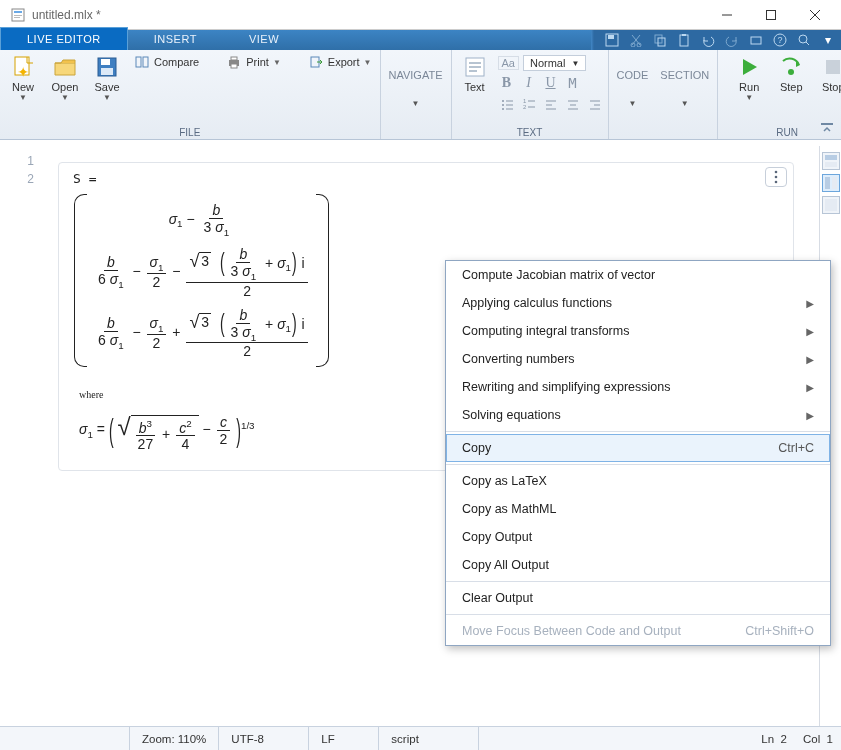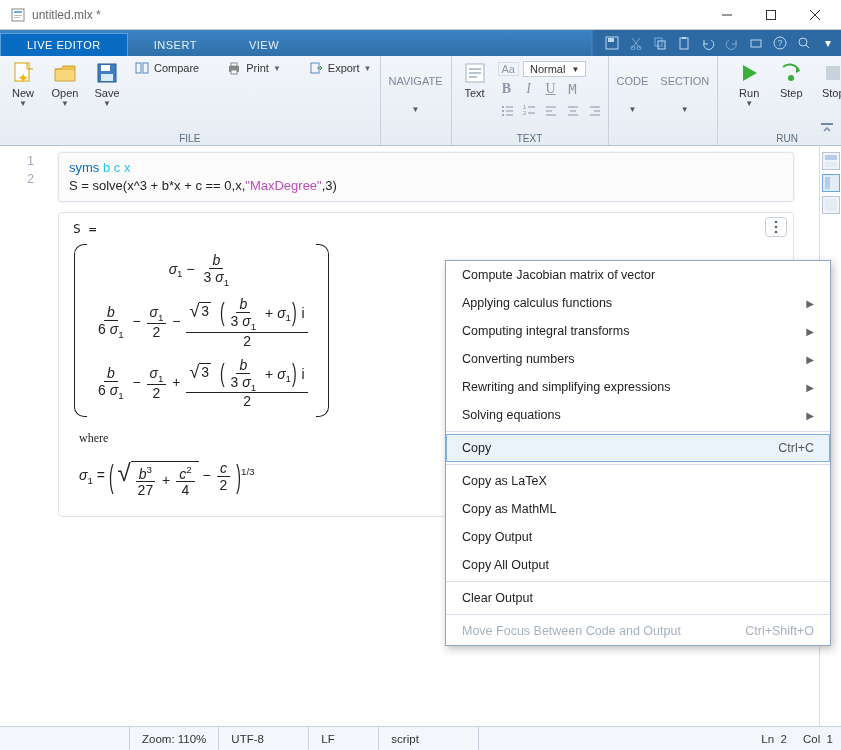--- a/index.html
+++ b/index.html
@@ -5,21 +5,21 @@
 * { box-sizing: border-box; margin: 0; padding: 0; font-family: "Segoe UI", Arial, sans-serif; }
 body { background: #fff; width: 841px; height: 750px; overflow: hidden; font-size: 12px; color: #222; }
 
 
 .titlebar { height: 30px; display: flex; align-items: center; border-bottom: 1px solid #ccc; padding: 0 4px; background: #fff; }
 .titlebar .ticon { width: 16px; height: 16px; margin: 0 6px; display: inline-flex; align-items: center; justify-content: center; }
 .titlebar .ttitle { flex: 1; color: #666; font-size: 12px; }
 .titlebar .wbtn { width: 44px; height: 30px; display: flex; align-items: center; justify-content: center; color: #333; }
 
 
-.tabstrip { height: 26px; background: linear-gradient(#3c84c4,#2f6fa8); display: flex; align-items: flex-end; color: #fff; position: relative; }
+.tabstrip { height: 20px; background: linear-gradient(#3c84c4,#2f6fa8); display: flex; align-items: flex-end; color: #fff; position: relative; }
 .tabstrip .tab { padding: 5px 26px; font-size: 11px; letter-spacing: .5px; color: #e8f1fb; position: relative; }
 .tabstrip .tab.active { background: #0a6bc2; color: #fff; border: 1px solid #5aa0d8; border-bottom: none; }
 .tabstrip .qat { margin-left: auto; display: flex; align-items: center; height: 100%; padding-right: 4px; gap: 6px; background: #2d69a2; }
 .tabstrip .qat .qbtn { width: 18px; height: 18px; display: flex; align-items: center; justify-content: center; color: #bcd8f0; }
 .qat-divider { width: 6px; height: 100%; background: linear-gradient(to right, #4287c6 0%, #2d69a2 50%); }
 
 
 .toolstrip { height: 90px; background: linear-gradient(#f2f6fb,#e6ecf3); border-bottom: 1px solid #b7c5d6; display: flex; }
 .group { border-right: 1px solid #c8d2df; display: flex; flex-direction: column; justify-content: space-between; padding: 3px 4px 0; }
 .group .gbody { flex: 1; display: flex; align-items: flex-start; gap: 4px; }
@@ -65,21 +65,21 @@
 .frac { display: inline-flex; flex-direction: column; align-items: center; vertical-align: middle; margin: 0 2px; }
 .frac .num { border-bottom: 1px solid #222; padding: 0 3px; }
 .frac .den { padding: 0 3px; }
 .sup { font-size: .7em; vertical-align: super; }
 .sub { font-size: .7em; vertical-align: sub; }
 .sqrtwrap { display: inline-flex; align-items: flex-start; }
 .sqrtwrap .rad { font-size: 18px; line-height: 1; }
 .sqrtwrap .radicand { border-top: 1px solid #222; padding: 0 2px; }
 .smallparen { display: inline-block; transform: scaleY(1.8); margin: 0 1px; }
 .italic { font-style: italic; }
-.where-text { font-family: "Times New Roman", serif; font-size: 12px; margin: 10px 0 14px 6px; }
+.where-text { font-family: "Times New Roman", serif; font-size: 10px; margin: 18px 0 14px 6px; }
 
 
 .ctx { position: absolute; left: 445px; top: 260px; width: 386px; background: #fff; border: 1px solid #8fa6c2; box-shadow: 2px 3px 8px rgba(0,0,0,.25); z-index: 50; font-size: 12.5px; }
 .ctx .mitem { padding: 7px 16px; color: #222; display: flex; align-items: center; justify-content: space-between; }
 .ctx .mitem .arrow { color: #666; font-size: 10px; }
 .ctx .mitem.sel { background: #eaf3fc; outline: 1px solid #7fb3e6; outline-offset: -1px; }
 .ctx .mitem.disabled { color: #a7b1be; }
 .ctx .msep { height: 1px; background: #d8dee7; margin: 2px 0; }
 
 
@@ -395,24 +395,20 @@
     </svg>
   </span>
 
 <div class="editorwrap">
   <div class="editor">
     <div class="gutter">
       <div>1</div>
       <div>2</div>
     </div>
 
-    <div class="codecell">
-      <div><span class="cm-keyword">syms</span><span class="cm-var"> b c x</span></div>
-      <div><span>S = solve(x^3 + b*x + c == 0,x,</span><span class="cm-string">"MaxDegree"</span><span>,3)</span></div>
-    </div>
 
     <div class="outputcell math">
       <div class="kebab">
           <svg width="4" height="14">
             <circle cx="2" cy="2" r="1.3" fill="#596679"></circle>
             <circle cx="2" cy="7" r="1.3" fill="#596679"></circle>
             <circle cx="2" cy="12" r="1.3" fill="#596679"></circle>
           </svg>
         </div>
       <div style="font-family:Menlo,Consolas,monospace;font-size:13px;margin-bottom:4px">S =</div>

